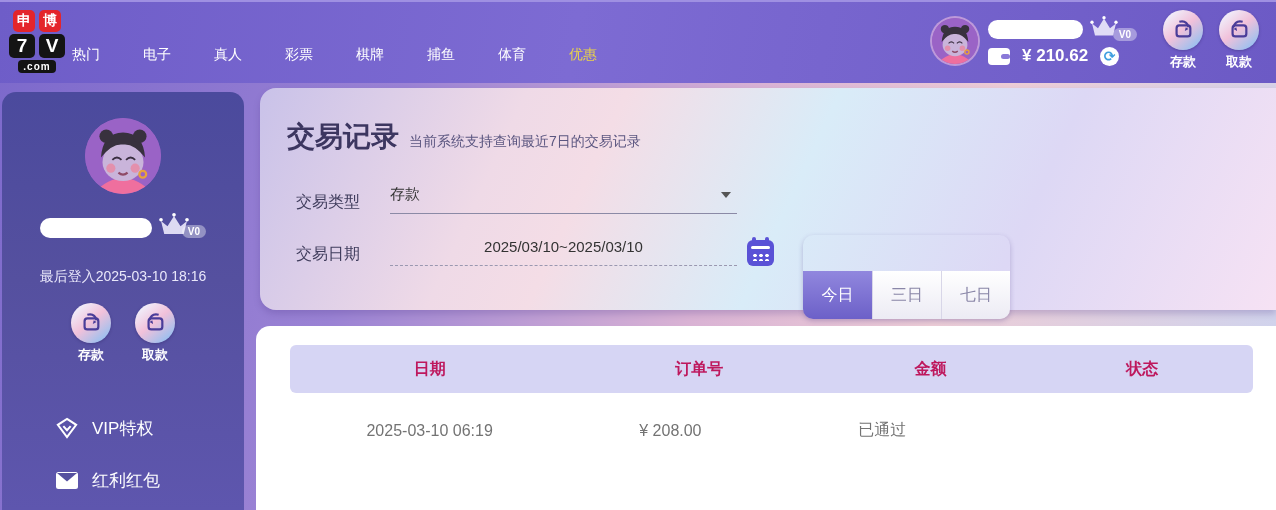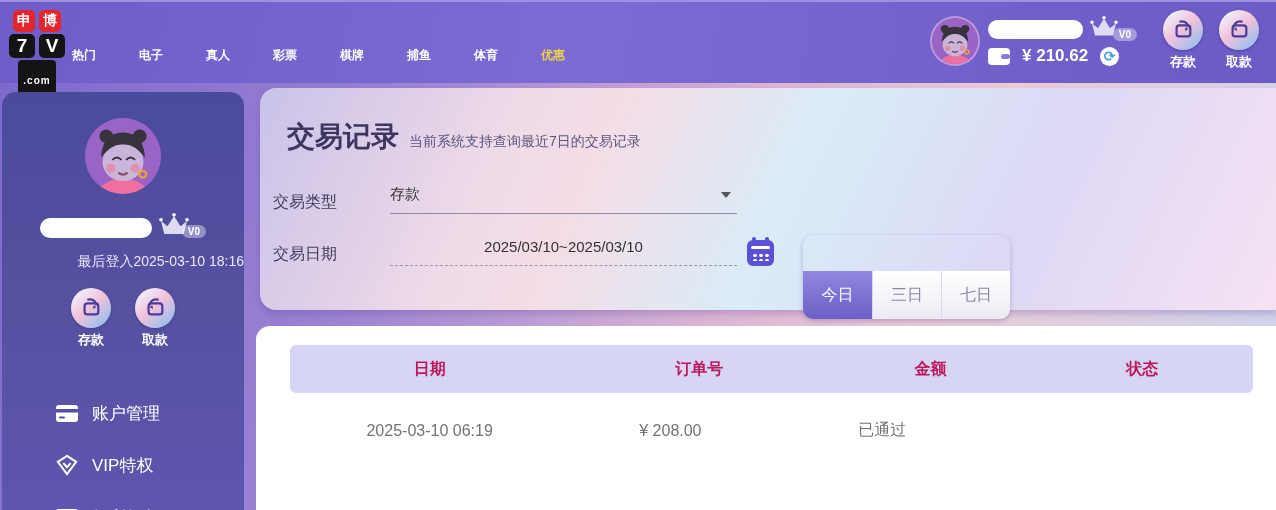--- a/index.html
+++ b/index.html
@@ -9,23 +9,23 @@
     background:linear-gradient(108deg,#7b68cb 0%,#9a82d4 30%,#d9b2d4 55%,#ecccd6 72%,#ccd4f0 100%); }
 
   
   .topbar { position:absolute; top:0; left:0; width:1276px; height:83px;
     background:linear-gradient(100deg,#6e5dc8 0%,#7d6bd3 45%,#6c5ac5 100%);
     border-top:2px solid #9f90e2; }
   .logo { position:absolute; left:8px; top:8px; width:58px; display:flex; flex-direction:column; align-items:center; gap:2px; cursor:pointer; }
   .logo-row { display:flex; gap:4px; }
   .logo-sq-red { width:22px; height:22px; background:#e4252b; border-radius:5px; color:#fff; font-size:14px; font-weight:bold; display:flex; align-items:center; justify-content:center; }
   .logo-sq-blk { width:26px; height:24px; background:#141414; border-radius:5px; color:#fff; font-size:19px; font-weight:bold; display:flex; align-items:center; justify-content:center; }
-  .logo-com { background:#141414; border-radius:4px; color:#fff; font-size:10px; font-weight:bold; padding:15px 5px; letter-spacing:1px; }
+  .logo-com { background:#141414; border-radius:4px; color:#fff; font-size:10px; font-weight:bold; padding:1px 5px; letter-spacing:1px; }
   .nav { position:absolute; left:64px; top:0; height:83px; display:flex; align-items:center; gap:27px; }
-  .nav-item { color:#fff; font-size:12px; font-weight:bold; padding:6px 8px; cursor:pointer; white-space:nowrap;margin-top:23px; }
+  .nav-item { color:#fff; font-size:14px; font-weight:normal; padding:6px 8px; cursor:pointer; white-space:nowrap;margin-top:23px; }
   .nav-item.active { color:#e9d34b;text-align:center; }
 
   .account { position:absolute; left:930px; top:14px; display:flex; }
   .avatar-sm { width:50px; height:50px; border-radius:50%; border:2px solid rgba(255,255,255,.35); overflow:hidden; background:#9a63c6; cursor:pointer; flex:0 0 auto; }
   .acct-col { margin-left:8px; }
   .acct-row1 { display:flex; align-items:center; height:26px; }
   .user-pill { width:95px; height:19px; background:#fff; border-radius:10px; }
   .crown-wrap { position:relative; margin-left:6px; width:48px; height:28px; }
   .v0-badge { position:absolute; right:0; bottom:2px; background:rgba(255,255,255,.38); color:#fff; font-size:10px; font-weight:bold; border-radius:8px; padding:1px 6px; }
   .acct-row2 { display:flex; align-items:center; margin-top:4px; gap:12px; }
@@ -39,36 +39,36 @@
     display:flex; align-items:center; justify-content:center; box-shadow:0 1px 3px rgba(40,30,90,.35); }
   .action-label { margin-top:3px; color:#fff; font-size:13px; font-weight:bold; }
 
   
   .sidebar { position:absolute; left:2px; top:92px; width:242px; height:418px;
     background:linear-gradient(180deg,#4b4a9d 0%,#55509f 45%,#5e56ae 100%);
     border-radius:14px 14px 0 0; }
   .avatar-lg { width:76px; height:76px; border-radius:50%; margin:26px auto 0; overflow:hidden; background:#9a63c6; cursor:pointer; }
   .side-user { display:flex; align-items:flex-end; justify-content:center; margin-top:14px; height:32px; }
   .side-pill { width:112px; height:20px; background:#fff; border-radius:11px; margin-bottom:2px; }
-  .last-login { text-align:right; color:#e9e7fa; font-size:14px; margin-top:13px; }
+  .last-login { text-align:center; color:#e9e7fa; font-size:14px; margin-top:28px; }
   .side-actions { display:flex; justify-content:center; gap:24px; margin-top:17px; }
   .side-action { display:flex; flex-direction:column; align-items:center; cursor:pointer; }
   .menu { margin-top:38px; }
   .menu-item { display:flex; align-items:center; height:52px; padding-left:54px; gap:14px; color:#fff; font-size:17px; cursor:pointer; }
   .menu-item .mi-icon { width:22px; height:22px; display:flex; align-items:center; justify-content:center; }
 
   
   .filter-card { position:absolute; left:260px; top:88px; width:1016px; height:222px;
     border-radius:16px 0 0 16px;
     background:linear-gradient(115deg,#c9c2e9 0%,#efdae7 24%,#f4dde6 33%,#d9ecf8 52%,#ddd8f5 74%,#f6e2f4 100%);
     box-shadow:0 4px 6px rgba(80,60,140,.25); }
   .title-row { position:absolute; left:27px; top:22px; display:flex; align-items:baseline; gap:10px; }
   .page-title { font-size:28px; font-weight:bold; color:#3c3660;margin-top:8px; }
   .page-subtitle { font-size:14px; color:#5b5680; }
-  .f-label { position:absolute; left:13px; font-size:16px; color:#3f3c5c; }
+  .f-label { position:absolute; left:36px; font-size:16px; color:#3f3c5c; }
   .f-control { position:absolute; left:130px; width:347px; }
   .select-line { border-bottom:1px solid #8b8aa6; height:38px; display:flex; align-items:center; justify-content:space-between; cursor:pointer; }
   .select-value { font-size:15px; color:#333; }
   .caret { width:0; height:0; border-left:5px solid transparent; border-right:5px solid transparent; border-top:6px solid #555; margin-right:6px; }
   .date-line { border-bottom:1px dashed #9a98b0; height:38px; display:flex; align-items:center; cursor:pointer;justify-content:center; }
   .date-value { font-size:15px; color:#333; }
   .calendar-btn { position:absolute; left:487px; width:27px; height:26px; background:#5a52d6; border-radius:6px; cursor:pointer; }
   .calendar-btn:before { content:""; position:absolute; top:-3px; left:5px; width:4px; height:7px; background:#5a52d6; border-radius:2px; box-shadow:13px 0 0 #5a52d6; }
   .cal-slot { position:absolute; top:6px; left:4px; right:4px; height:3px; background:#fff; border-radius:2px; }
   .cal-dots { position:absolute; top:13px; left:5px; width:17px; height:8px;
@@ -236,30 +236,20 @@
           <path d="M9 9 l-3 2 l4 2 z" fill="#4a3d99"></path>
         </svg>
       </div>
       <span class="action-label">取款</span>
     </div>
   </div>
 
   <div class="menu">
     <div class="menu-item">
       <span class="mi-icon">
-        <svg width="22" height="17" viewBox="0 0 22 17">
-          <rect x="0" y="0" width="22" height="17" rx="3" fill="#fff"></rect>
-          <rect x="0" y="4" width="22" height="3.5" fill="#55509f"></rect>
-          <rect x="3" y="11.5" width="6" height="2" rx="1" fill="#55509f"></rect>
-        </svg>
-      </span>
-      <span>账户管理</span>
-    </div>
-    <div class="menu-item">
-      <span class="mi-icon">
         <svg width="22" height="22" viewBox="0 0 24 24">
           <path d="M12 2 L22 8.5 L12 22 L2 8.5 Z" fill="none" stroke="#fff" stroke-width="2.2"></path>
           <path d="M8 10 L12 14.5 L16 10" fill="none" stroke="#fff" stroke-width="2.2"></path>
         </svg>
       </span>
       <span>VIP特权</span>
     </div>
     <div class="menu-item">
       <span class="mi-icon">
         <svg width="22" height="17" viewBox="0 0 22 17">

